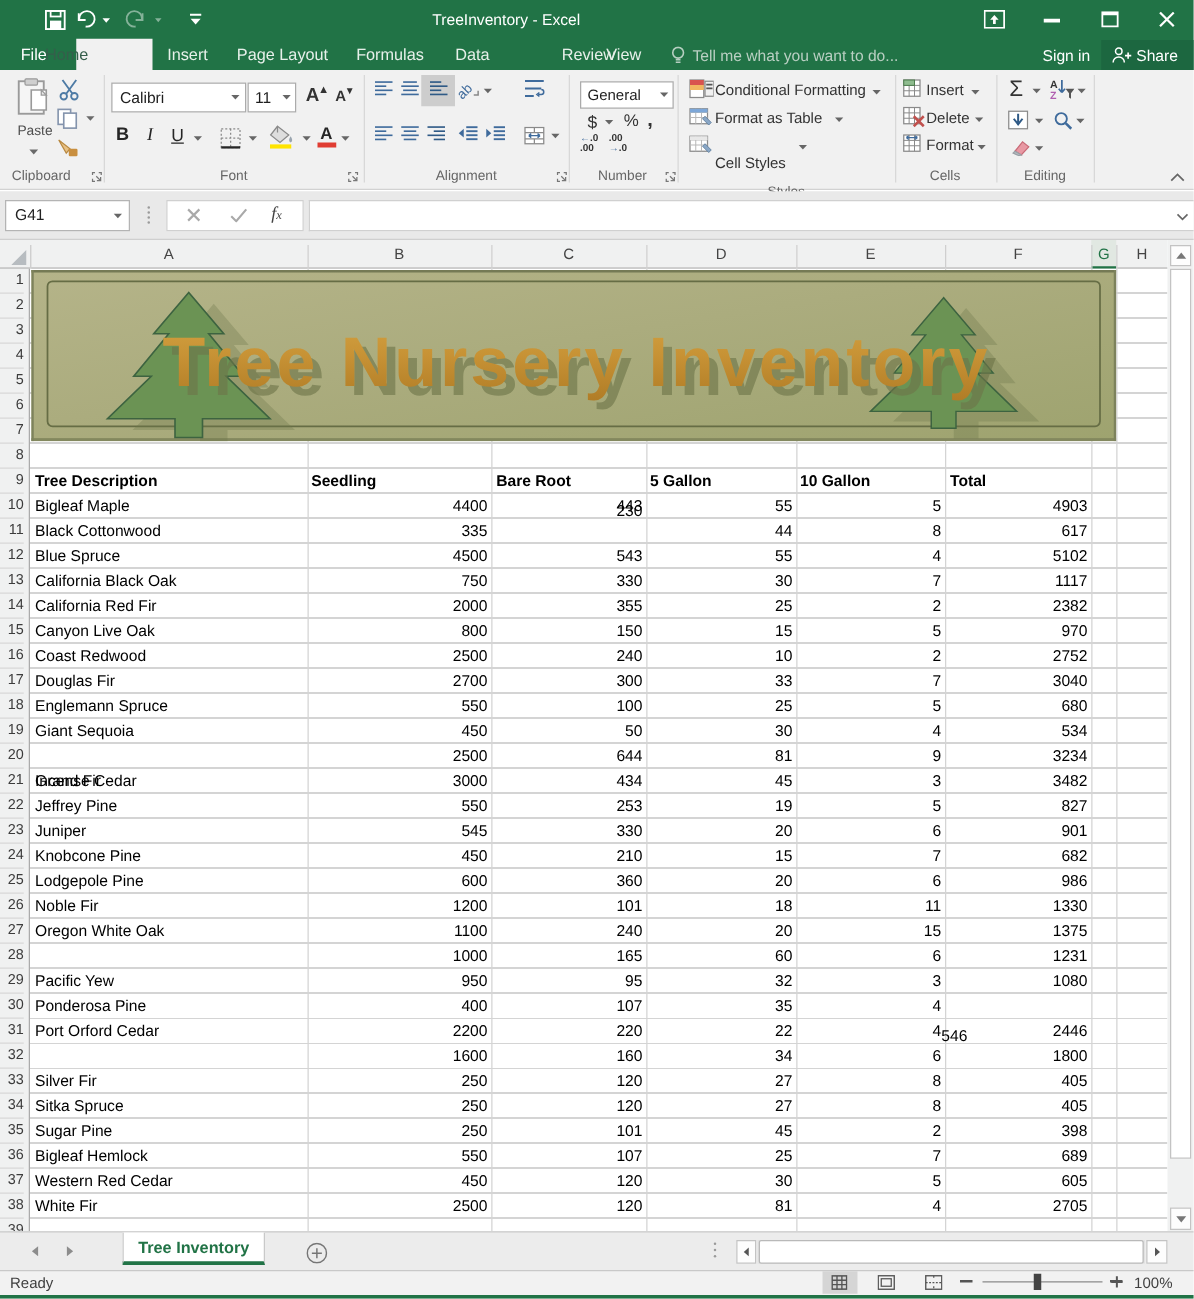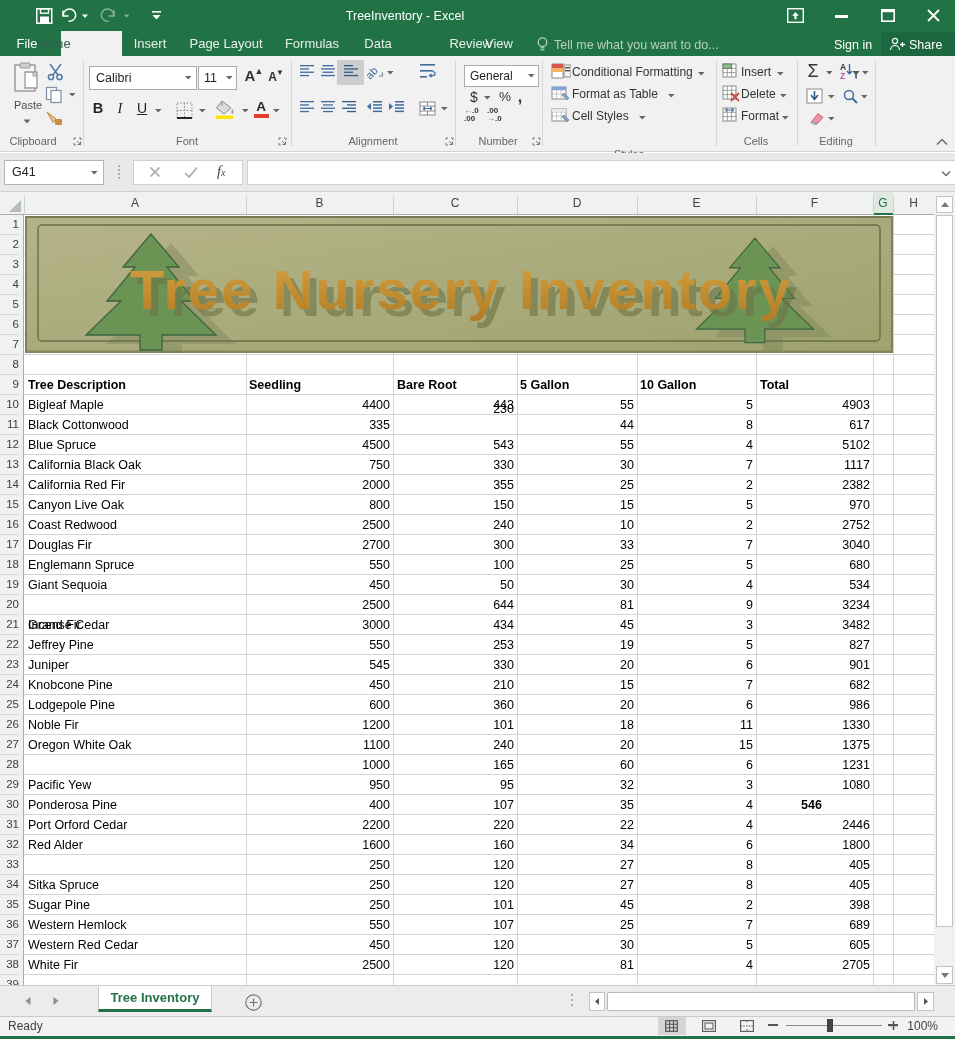--- a/index.html
+++ b/index.html
@@ -273,21 +273,21 @@
 <div class="abs" style="left:572px;top:87px;width:100px;height:14px;color:#333;font-size:12px;">Format as Table</div>
 <svg class="abs" style="left:667px;top:93px" width="9" height="6" viewBox="0 0 9 6">
     <path d="M1 1 l3.3 3.6 L7.6 1 z" fill="#666"></path>
   </svg>
 <svg class="abs" style="left:551px;top:108px" width="19" height="17" viewBox="0 0 19 17">
 <rect x="1" y="1" width="14" height="12" fill="#fff" stroke="#8a8a8a"></rect>
 <path d="M1 4 H15 M1 8 H15 M5.6 1 V13 M10.2 1 V13" stroke="#b9b9b9" stroke-width="0.8"></path>
 <rect x="1" y="1" width="14" height="3" fill="#e8e8e8"></rect>
 <path d="M11 9 l5 5 l2 -2 l-5 -5 z" fill="#8aa7c6" stroke="#5f7f9e" stroke-width="0.7"></path>
 </svg>
-<div class="abs" style="left:572px;top:109px;width:80px;height:14px;color:#333;font-size:12px;">Cell Styles</div>
+<div class="abs" style="left:572px;top:123px;width:80px;height:14px;color:#333;font-size:12px;">Cell Styles</div>
 <svg class="abs" style="left:638px;top:115px" width="9" height="6" viewBox="0 0 9 6">
     <path d="M1 1 l3.3 3.6 L7.6 1 z" fill="#666"></path>
   </svg>
 <svg class="abs" style="left:722px;top:63px" width="19" height="17" viewBox="0 0 19 17">
 <rect x="1" y="1" width="13" height="13" fill="#fff" stroke="#8a8a8a"></rect>
 <path d="M1 5.3 H14 M1 9.6 H14 M5.3 1 V14 M9.6 1 V14" stroke="#8a8a8a" stroke-width="0.8"></path>
     <rect x="1" y="1" width="8.6" height="4.3" fill="#8fbc8f" stroke="#4e7d4e" stroke-width="0.8"></rect>
   </svg>
 <div class="abs" style="left:741px;top:65px;width:40px;height:14px;color:#333;font-size:12px;">Insert</div>
 <svg class="abs" style="left:776px;top:71px" width="9" height="6" viewBox="0 0 9 6">
@@ -563,51 +563,51 @@
 <div class="abs" style="left:249px;top:560px;width:117px;height:20px;line-height:20px;text-align:right;">950</div>
 <div class="abs" style="left:373px;top:560px;width:117px;height:20px;line-height:20px;text-align:right;">95</div>
 <div class="abs" style="left:493px;top:560px;width:117px;height:20px;line-height:20px;text-align:right;">32</div>
 <div class="abs" style="left:612px;top:560px;width:117px;height:20px;line-height:20px;text-align:right;">3</div>
 <div class="abs" style="left:729px;top:560px;width:117px;height:20px;line-height:20px;text-align:right;">1080</div>
 <div class="abs" style="left:4px;top:580px;width:215px;height:20px;line-height:20px;">Ponderosa Pine</div>
 <div class="abs" style="left:249px;top:580px;width:117px;height:20px;line-height:20px;text-align:right;">400</div>
 <div class="abs" style="left:373px;top:580px;width:117px;height:20px;line-height:20px;text-align:right;">107</div>
 <div class="abs" style="left:493px;top:580px;width:117px;height:20px;line-height:20px;text-align:right;">35</div>
 <div class="abs" style="left:612px;top:580px;width:117px;height:20px;line-height:20px;text-align:right;">4</div>
-<div class="abs" style="left:729px;top:580px;width:117px;height:20px;line-height:20px;text-align:center;font-weight:bold;">546</div>
+<div class="abs" style="left:729px;top:604px;width:117px;height:20px;line-height:20px;text-align:left;">546</div>
 <div class="abs" style="left:4px;top:600px;width:215px;height:20px;line-height:20px;">Port Orford Cedar</div>
 <div class="abs" style="left:249px;top:600px;width:117px;height:20px;line-height:20px;text-align:right;">2200</div>
 <div class="abs" style="left:373px;top:600px;width:117px;height:20px;line-height:20px;text-align:right;">220</div>
 <div class="abs" style="left:493px;top:600px;width:117px;height:20px;line-height:20px;text-align:right;">22</div>
 <div class="abs" style="left:612px;top:600px;width:117px;height:20px;line-height:20px;text-align:right;">4</div>
 <div class="abs" style="left:729px;top:600px;width:117px;height:20px;line-height:20px;text-align:right;">2446</div>
-<div class="abs" style="left:4px;top:620px;width:215px;height:20px;line-height:20px;">Red Alder</div>
 <div class="abs" style="left:249px;top:620px;width:117px;height:20px;line-height:20px;text-align:right;">1600</div>
 <div class="abs" style="left:373px;top:620px;width:117px;height:20px;line-height:20px;text-align:right;">160</div>
 <div class="abs" style="left:493px;top:620px;width:117px;height:20px;line-height:20px;text-align:right;">34</div>
 <div class="abs" style="left:612px;top:620px;width:117px;height:20px;line-height:20px;text-align:right;">6</div>
 <div class="abs" style="left:729px;top:620px;width:117px;height:20px;line-height:20px;text-align:right;">1800</div>
+<div class="abs" style="left:4px;top:640px;width:215px;height:20px;line-height:20px;">Silver Fir</div>
 <div class="abs" style="left:249px;top:640px;width:117px;height:20px;line-height:20px;text-align:right;">250</div>
 <div class="abs" style="left:373px;top:640px;width:117px;height:20px;line-height:20px;text-align:right;">120</div>
 <div class="abs" style="left:493px;top:640px;width:117px;height:20px;line-height:20px;text-align:right;">27</div>
 <div class="abs" style="left:612px;top:640px;width:117px;height:20px;line-height:20px;text-align:right;">8</div>
 <div class="abs" style="left:729px;top:640px;width:117px;height:20px;line-height:20px;text-align:right;">405</div>
 <div class="abs" style="left:4px;top:660px;width:215px;height:20px;line-height:20px;">Sitka Spruce</div>
 <div class="abs" style="left:249px;top:660px;width:117px;height:20px;line-height:20px;text-align:right;">250</div>
 <div class="abs" style="left:373px;top:660px;width:117px;height:20px;line-height:20px;text-align:right;">120</div>
 <div class="abs" style="left:493px;top:660px;width:117px;height:20px;line-height:20px;text-align:right;">27</div>
 <div class="abs" style="left:612px;top:660px;width:117px;height:20px;line-height:20px;text-align:right;">8</div>
 <div class="abs" style="left:729px;top:660px;width:117px;height:20px;line-height:20px;text-align:right;">405</div>
 <div class="abs" style="left:4px;top:680px;width:215px;height:20px;line-height:20px;">Sugar Pine</div>
 <div class="abs" style="left:249px;top:680px;width:117px;height:20px;line-height:20px;text-align:right;">250</div>
 <div class="abs" style="left:373px;top:680px;width:117px;height:20px;line-height:20px;text-align:right;">101</div>
 <div class="abs" style="left:493px;top:680px;width:117px;height:20px;line-height:20px;text-align:right;">45</div>
 <div class="abs" style="left:612px;top:680px;width:117px;height:20px;line-height:20px;text-align:right;">2</div>
 <div class="abs" style="left:729px;top:680px;width:117px;height:20px;line-height:20px;text-align:right;">398</div>
-<div class="abs" style="left:4px;top:700px;width:215px;height:20px;line-height:20px;">Western Hemlock</div>
+<div class="abs" style="left:4px;top:700px;width:215px;height:20px;line-height:20px;">Bigleaf Hemlock</div>
 <div class="abs" style="left:249px;top:700px;width:117px;height:20px;line-height:20px;text-align:right;">550</div>
 <div class="abs" style="left:373px;top:700px;width:117px;height:20px;line-height:20px;text-align:right;">107</div>
 <div class="abs" style="left:493px;top:700px;width:117px;height:20px;line-height:20px;text-align:right;">25</div>
 <div class="abs" style="left:612px;top:700px;width:117px;height:20px;line-height:20px;text-align:right;">7</div>
 <div class="abs" style="left:729px;top:700px;width:117px;height:20px;line-height:20px;text-align:right;">689</div>
 <div class="abs" style="left:4px;top:720px;width:215px;height:20px;line-height:20px;">Western Red Cedar</div>
 <div class="abs" style="left:249px;top:720px;width:117px;height:20px;line-height:20px;text-align:right;">450</div>
 <div class="abs" style="left:373px;top:720px;width:117px;height:20px;line-height:20px;text-align:right;">120</div>
 <div class="abs" style="left:493px;top:720px;width:117px;height:20px;line-height:20px;text-align:right;">30</div>
 <div class="abs" style="left:612px;top:720px;width:117px;height:20px;line-height:20px;text-align:right;">5</div>

